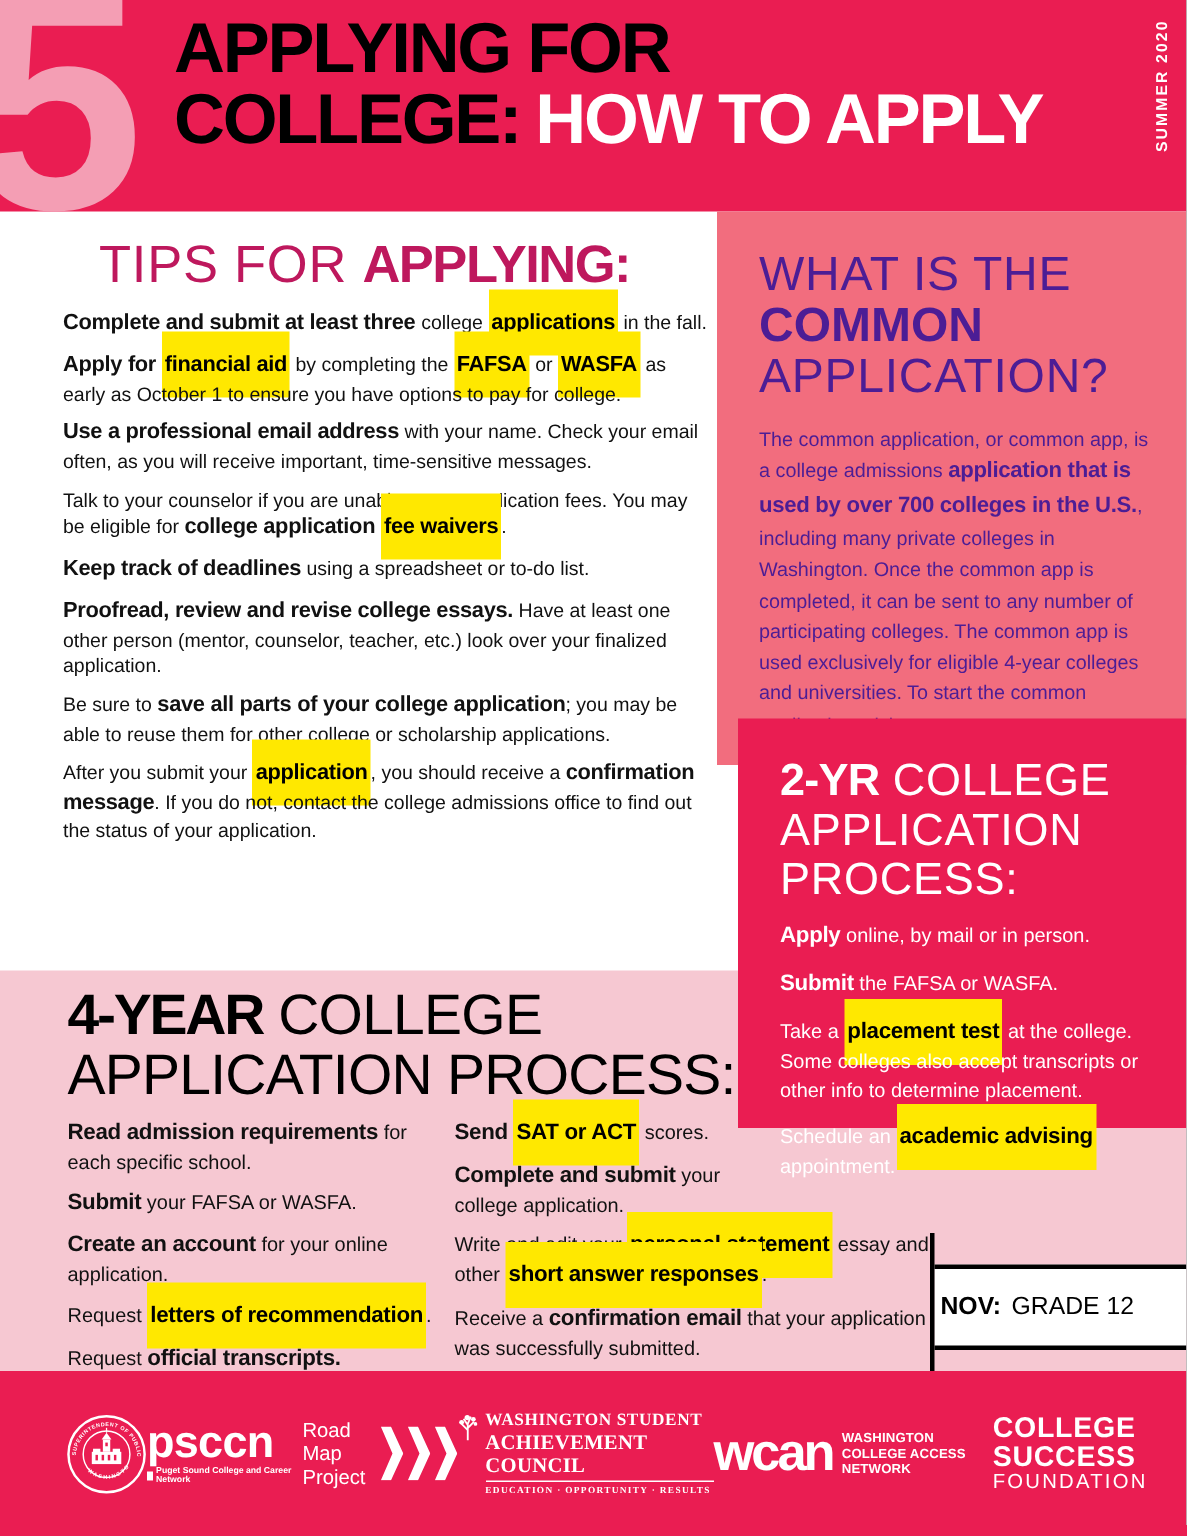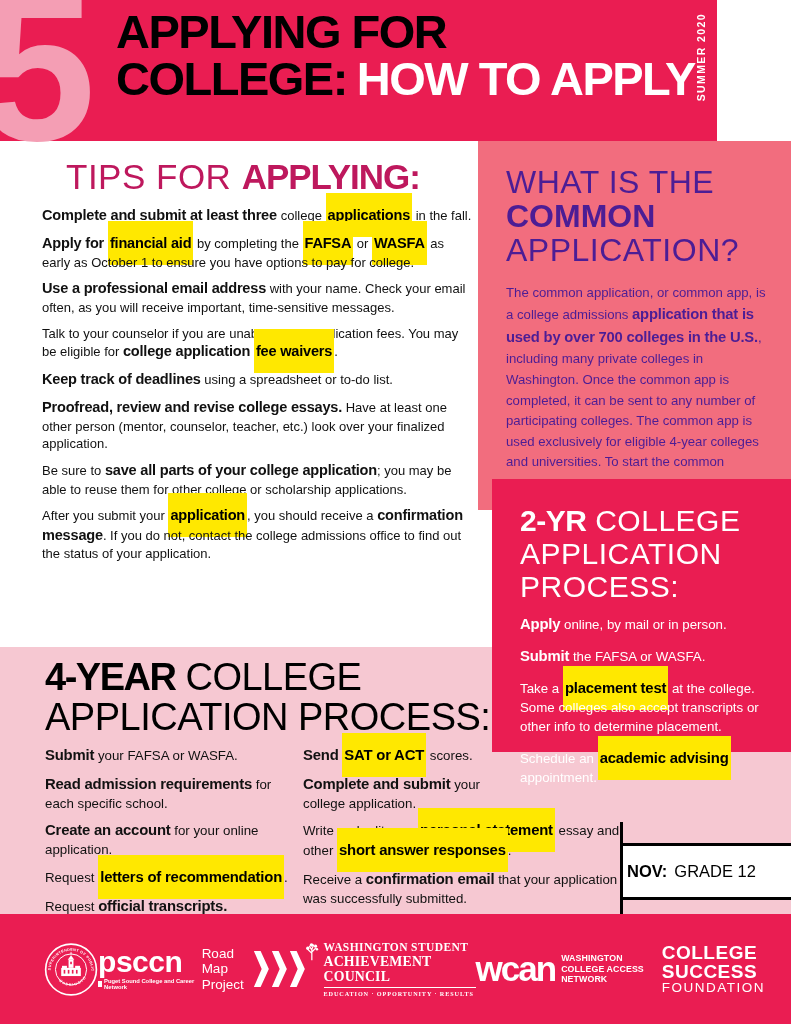--- a/index.html
+++ b/index.html
@@ -11,21 +11,21 @@
     --ink:#111;
   }
   *{margin:0;padding:0;box-sizing:border-box;}
   html,body{background:#888;}
   .page{
     position:relative;width:791px;height:1024px;margin:0 auto;
     background:#fff;overflow:hidden;
     font-family:"Liberation Sans",sans-serif;color:var(--ink);
   }
   
-  .header{position:absolute;left:0;top:0;width:717px;height:141px;background:var(--crimson);}
+  .header{position:absolute;left:0;top:0;width:791px;height:141px;background:var(--crimson);}
   .digit5{
     position:absolute;left:-20px;top:-36px;z-index:2;
     font-size:208px;line-height:1;font-weight:700;color:var(--palepink);
   }
   .title{
     position:absolute;left:116px;top:8px;z-index:3;
     font-size:47px;line-height:1.0;font-weight:700;letter-spacing:-1.5px;color:#000;
     white-space:nowrap;
   }
   .t-white{color:#fff;margin-left:10px;}
@@ -148,22 +148,22 @@
     <p><span>Schedule an </span><span class="hl">academic advising</span><span> appointment.</span></p>
   </section>
 
   <section class="sec4yr">
     <h2>
       <span class="hb">4-YEAR</span><span> COLLEGE</span><br>
       <span>APPLICATION PROCESS:</span>
     </h2>
     <div class="cols">
       <div class="col-left">
+        <p><span class="b">Read admission requirements</span><span> for each specific school.</span></p>
         <p><span class="b">Submit</span><span> your FAFSA or WASFA.</span></p>
-        <p><span class="b">Read admission requirements</span><span> for each specific school.</span></p>
         <p><span class="b">Create an account</span><span> for your online application.</span></p>
         <p><span>Request </span><span class="hl">letters of recommendation</span><span>.</span></p>
         <p><span>Request </span><span class="b">official transcripts.</span></p>
       </div>
       <div class="col-right">
         <p><span class="b">Send</span><span> </span><span class="hl">SAT or ACT</span><span> scores.</span></p>
         <p><span class="b">Complete and submit</span><span> your college application.</span></p>
         <p><span>Write and edit your </span><span class="hl">personal statement</span><span> essay and other </span><span class="hl">short answer responses</span><span>.</span></p>
         <p><span>Receive a </span><span class="b">confirmation email</span><span> that your application was successfully submitted.</span></p>
       </div>

